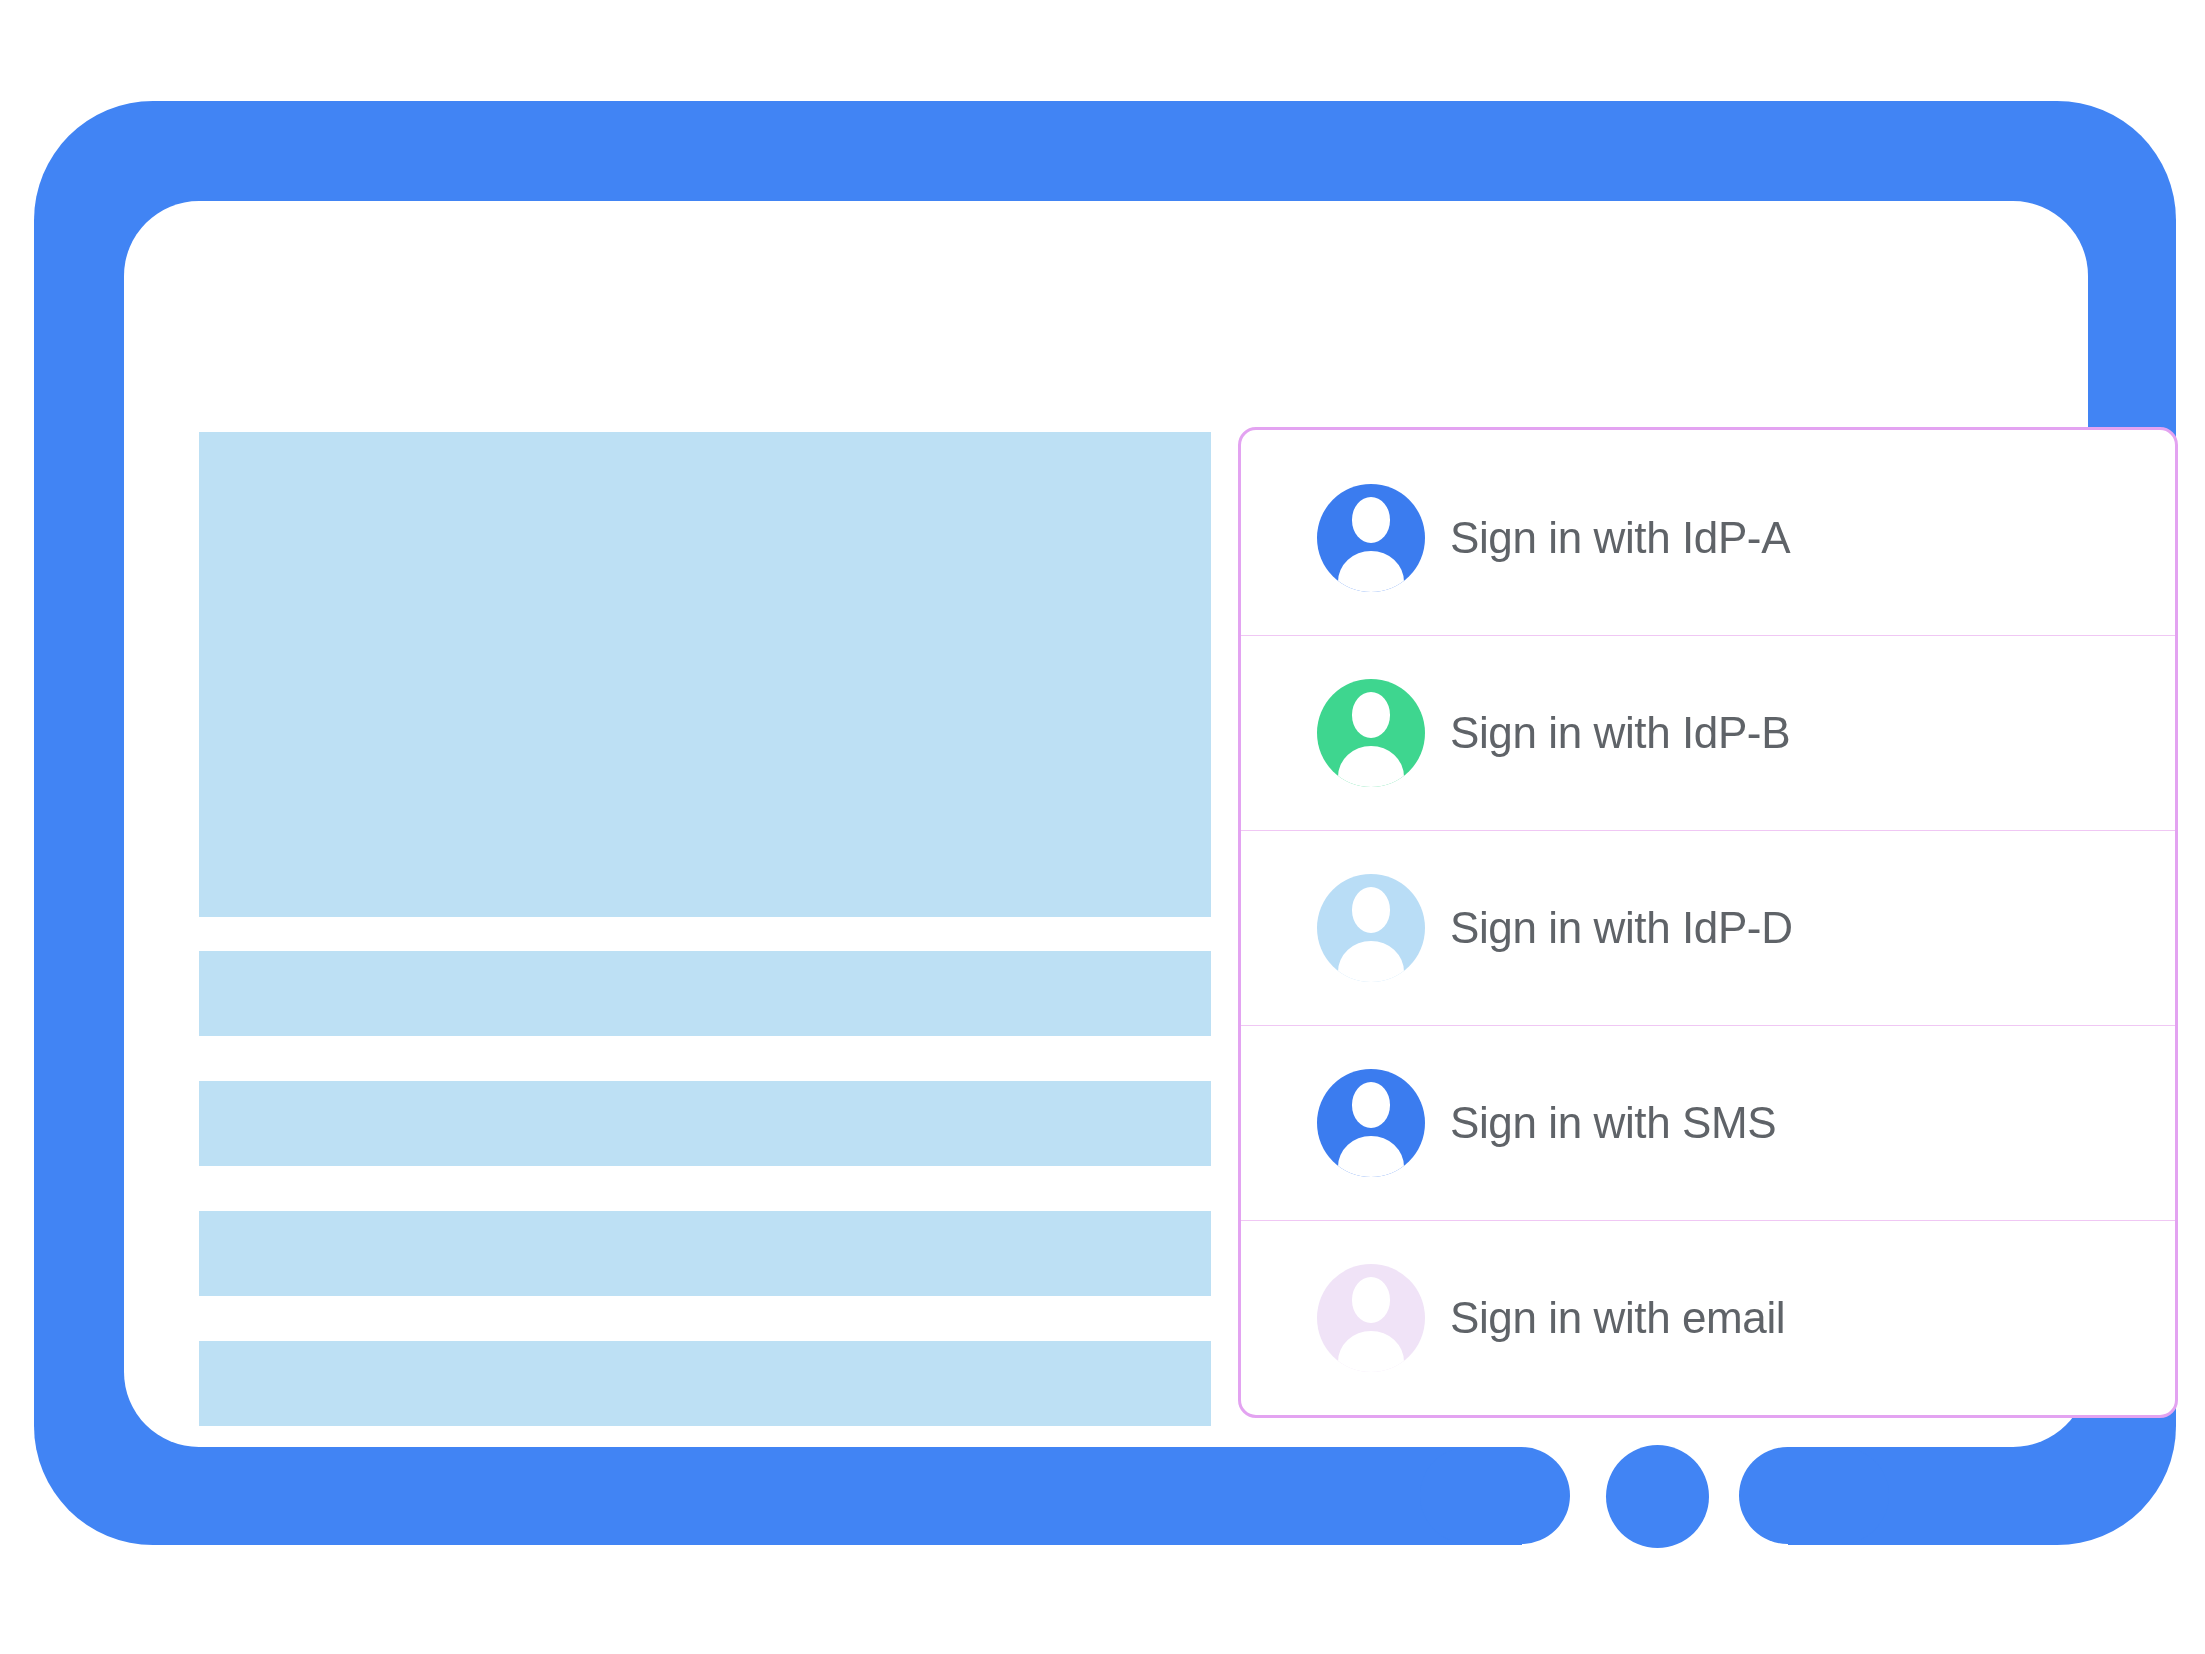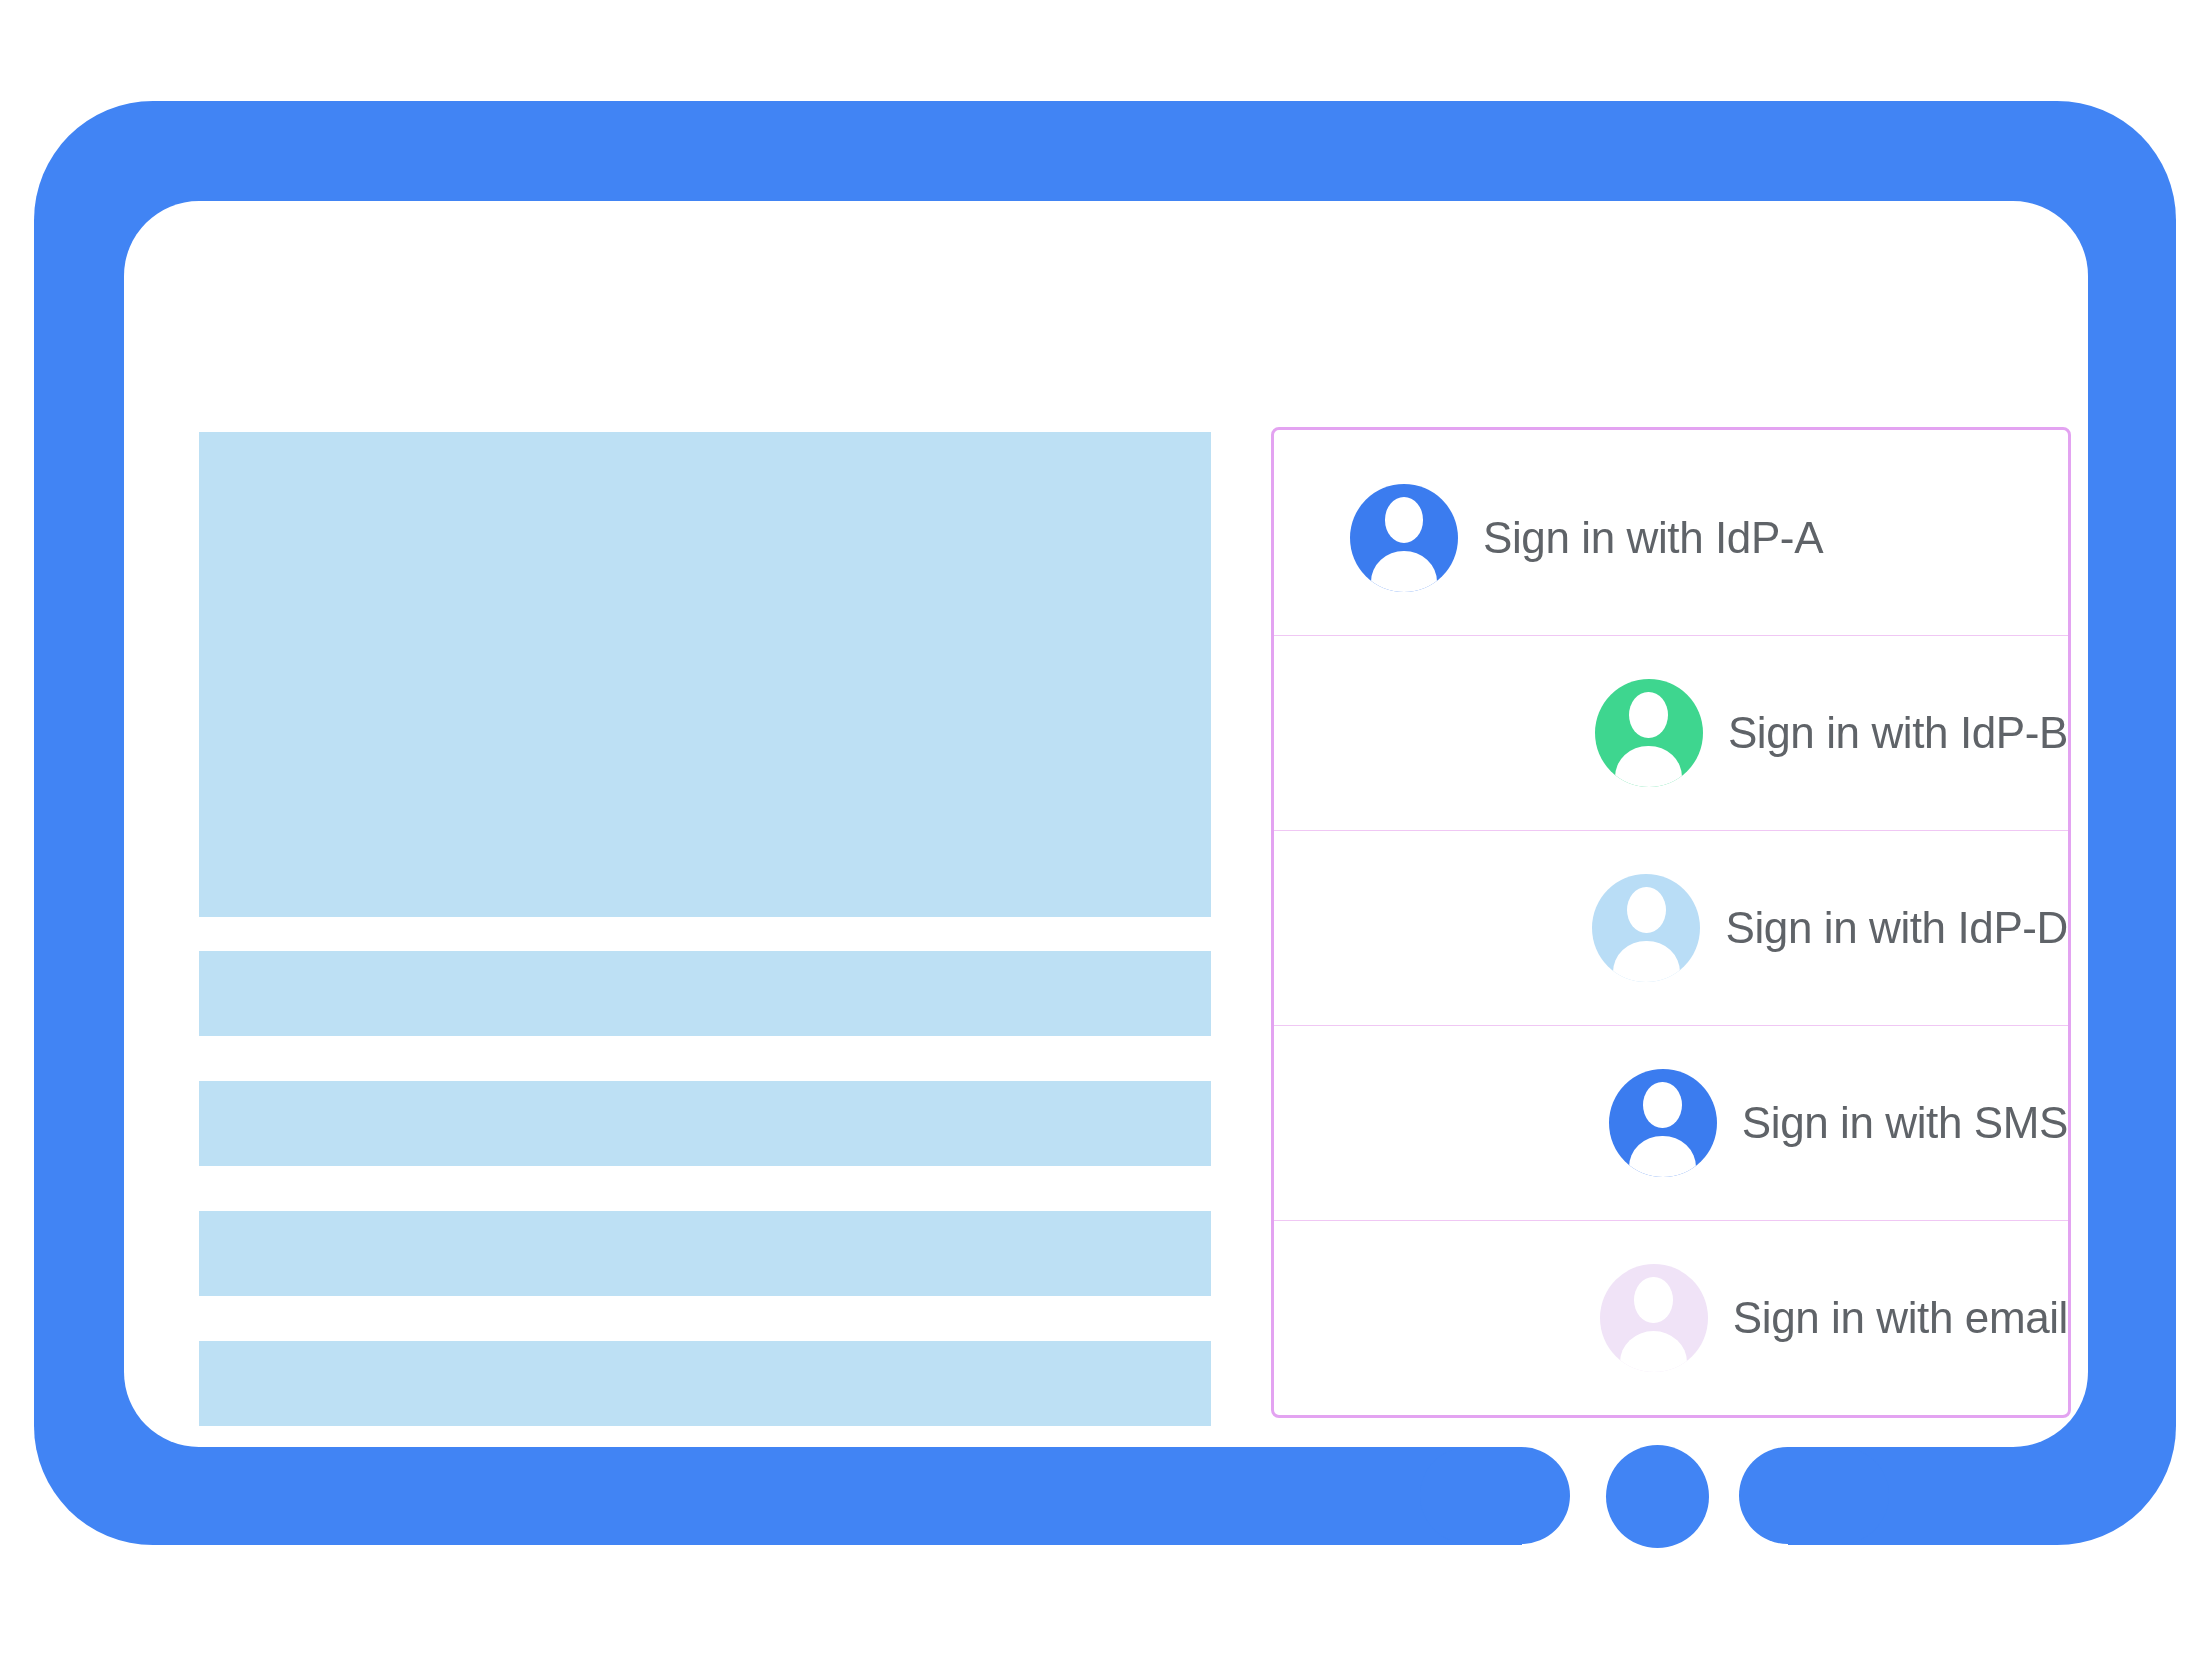--- a/index.html
+++ b/index.html
@@ -47,30 +47,30 @@
     background:var(--content-placeholder);
   }
   .bars{
     position:absolute;left:75px;top:750px;width:1012px;
     display:flex;flex-direction:column;gap:45px;
   }
   .bar{height:85px;background:var(--content-placeholder);}
 
   
   .panel{
-    position:absolute;left:1114px;top:226px;width:800px;height:991px;
+    position:absolute;left:1114px;top:226px;width:940px;height:991px;
     box-sizing:border-box;border:3.5px solid var(--panel-border);
-    border-radius:8px;background:#ffffff;overflow:hidden;
-    display:flex;flex-direction:column;padding-top:10.6px;margin-left:33px;
+    border-radius:18px;background:#ffffff;overflow:hidden;
+    display:flex;flex-direction:column;padding-top:10.6px;
   }
   .row{
     flex:1;display:flex;align-items:center;padding-left:76px;
     cursor:pointer;min-height:0;
   }
-  .row + .row{border-top:1.8px solid var(--panel-divider);justify-content:flex-end;}
+  .row + .row{border-top:1.8px solid var(--panel-divider);}
   .avatar{
     position:relative;width:108px;height:108px;border-radius:50%;
     overflow:hidden;flex:none;
   }
   .avatar .head{
     position:absolute;left:32%;top:12%;width:36%;height:43%;
     background:#ffffff;border-radius:50%;
   }
   .avatar .torso{
     position:absolute;left:19%;top:62%;width:62%;height:58%;

